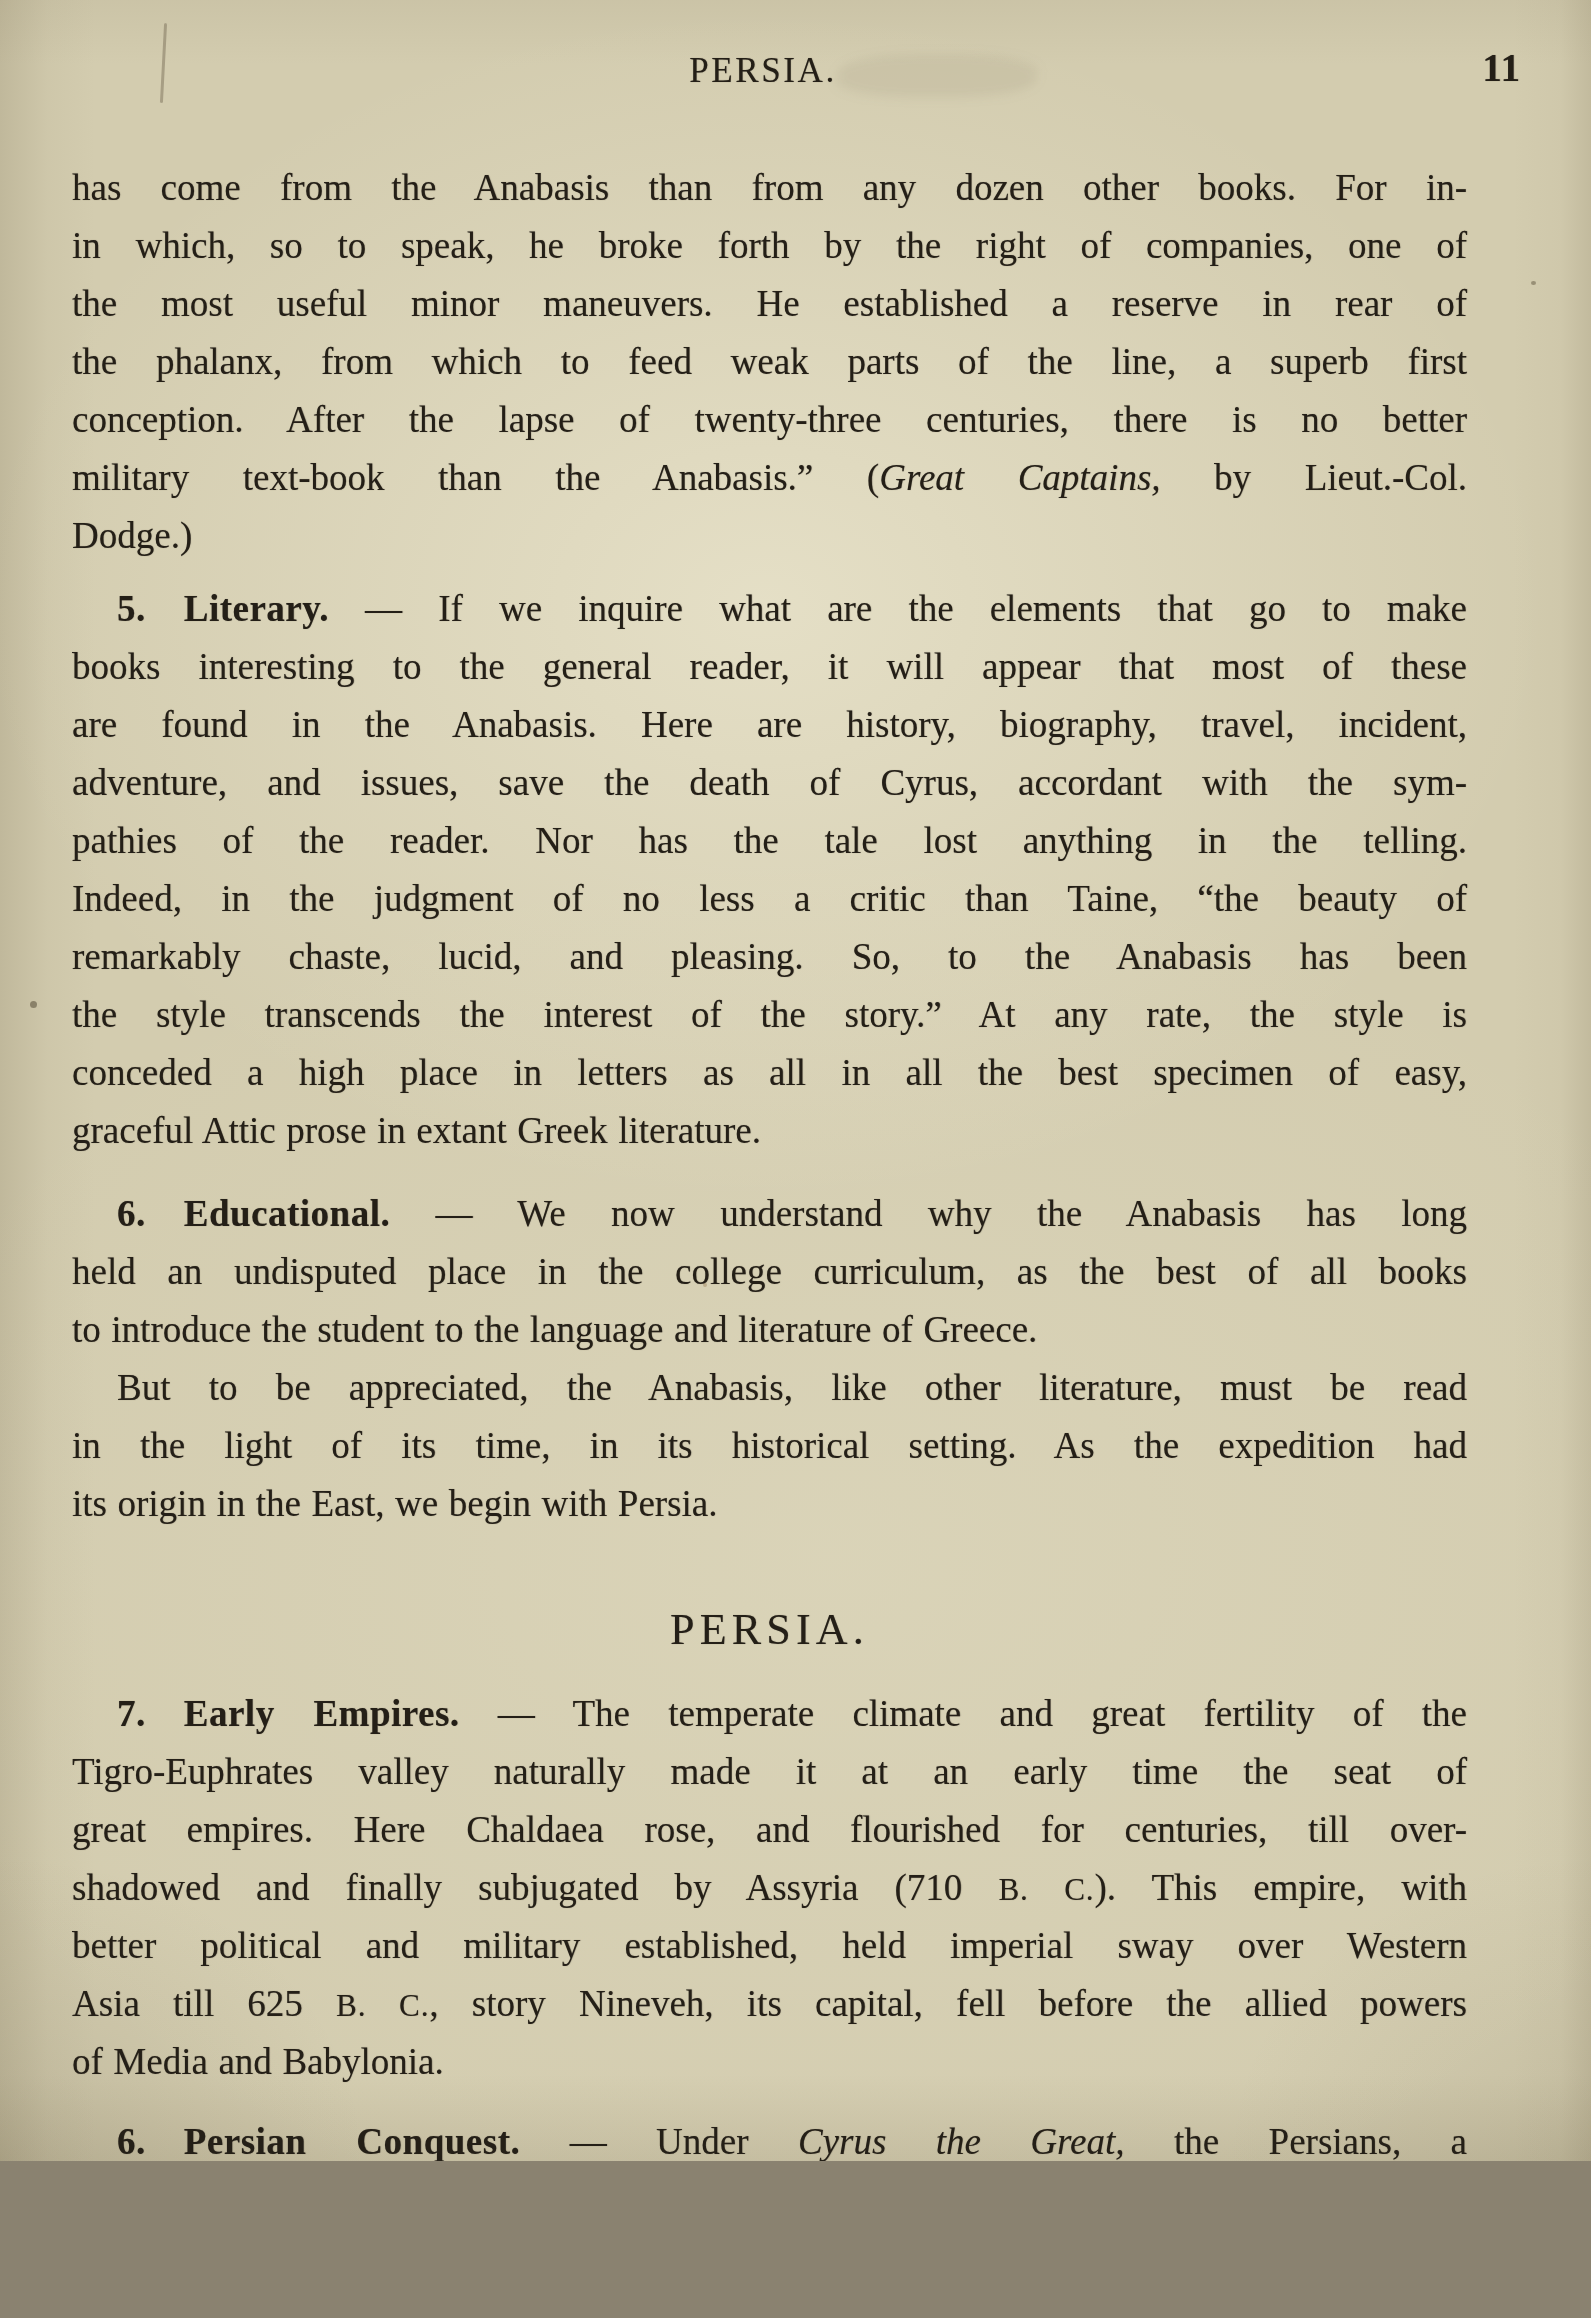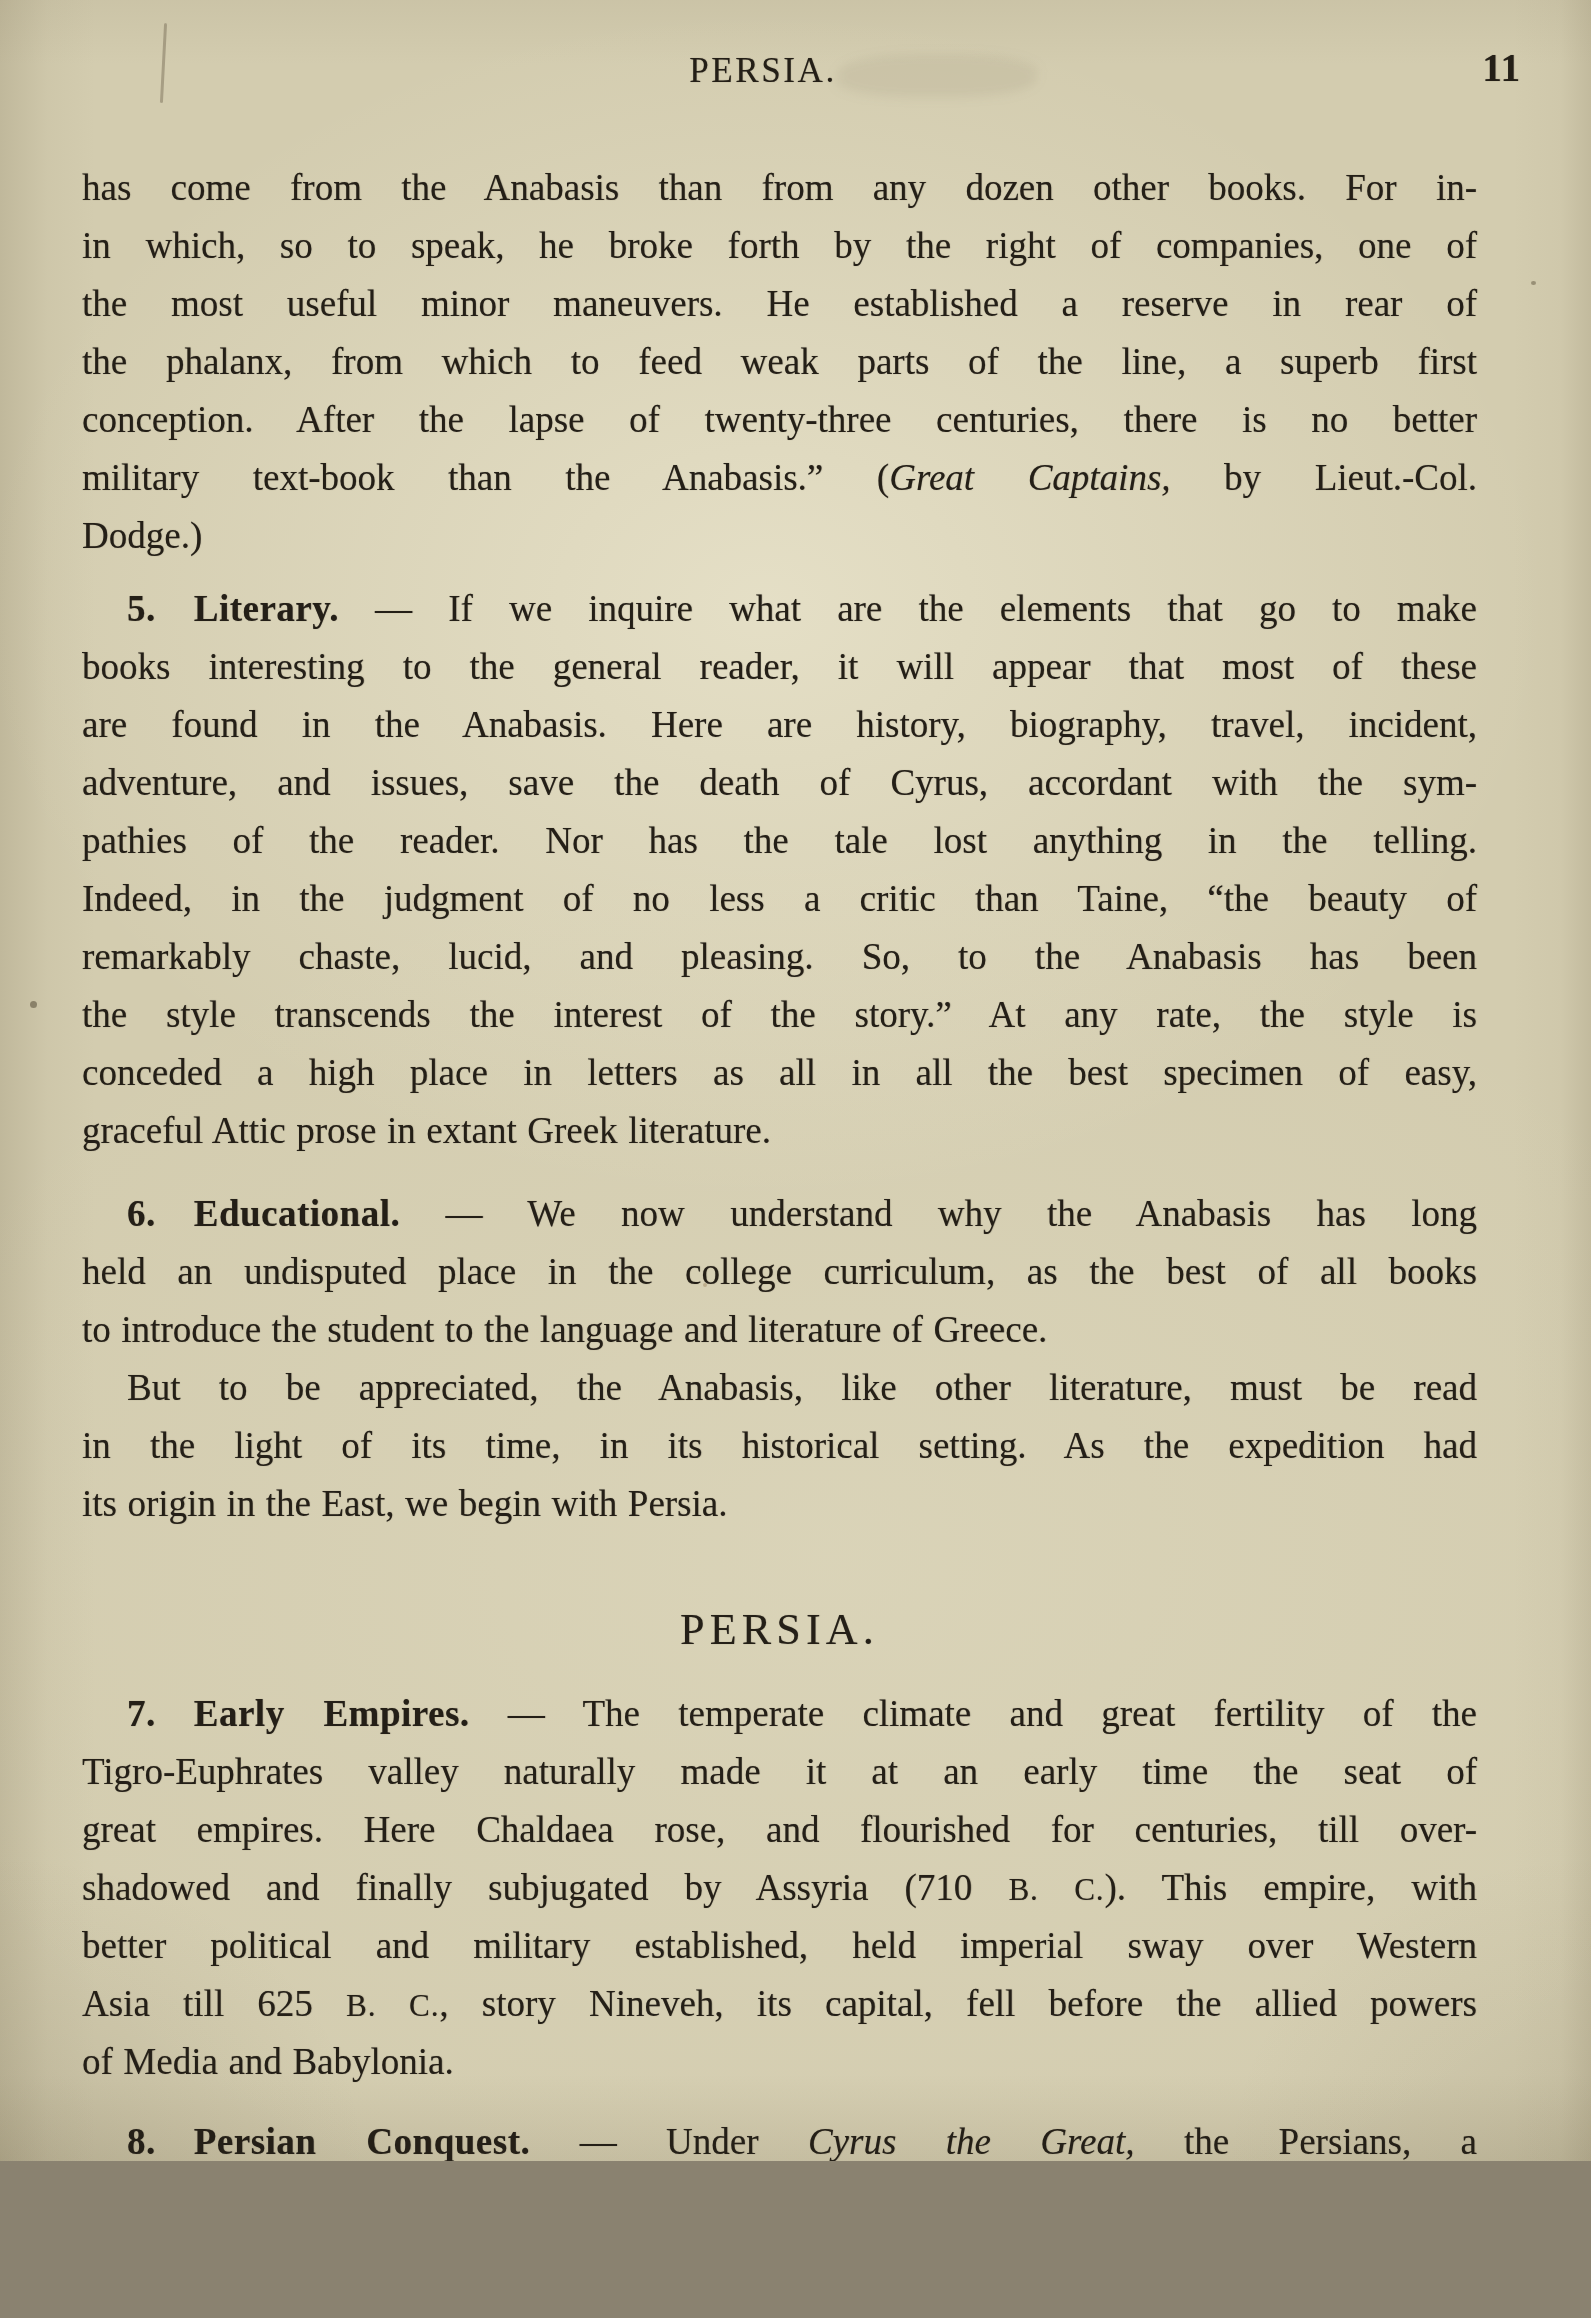--- a/index.html
+++ b/index.html
@@ -33,21 +33,21 @@
     font-size:39px; line-height:56px; font-weight:bold; letter-spacing:0.9px;
   }
   .ghost-offset{
     position:absolute; left:837px; top:54px; width:200px; height:44px;
     background:rgba(96,86,62,0.09); filter:blur(5.2px); border-radius:40%;
     transform:skewX(-8deg);
   }
 
   
   .text-block{
-    position:absolute; left:82px; top:159px; width:1395px;
+    position:absolute; left:72px; top:159px; width:1395px;
     font-size:37px;
   }
   .paragraph{ margin:0; }
   .line{
     height:58px; line-height:58px;
     text-align:justify; text-align-last:justify;
     word-spacing:1.3px;
   }
   .line.last{ text-align-last:left; }
   .line.ind{ padding-left:45px; }
@@ -131,21 +131,21 @@
       <div class="paragraph">
         <div class="line ind"><span class="s-b">7.  Early Empires.</span><span> — The temperate climate and great fertility of the</span></div>
         <div class="line"><span>Tigro-Euphrates valley naturally made it at an early time the seat of</span></div>
         <div class="line"><span>great empires.  Here Chaldaea rose, and flourished for centuries, till over-</span></div>
         <div class="line"><span>shadowed and finally subjugated by Assyria (710 </span><span class="s-sc">B. C.</span><span>).  This empire, with</span></div>
         <div class="line"><span>better political and military established, held imperial sway over Western</span></div>
         <div class="line"><span>Asia till 625 </span><span class="s-sc">B. C.</span><span>, story Nineveh, its capital, fell before the allied powers</span></div>
         <div class="line last"><span>of Media and Babylonia.</span></div>
       </div>
       <div class="paragraph" style="margin-top: 22px;">
-        <div class="line ind"><span class="s-b">8.  Persian Conquest.</span><span> — Under </span><span class="s-i">Cyrus the Great,</span><span> the Persians, a</span></div>
+        <div class="line ind"><span class="s-b">6.  Persian Conquest.</span><span> — Under </span><span class="s-i">Cyrus the Great,</span><span> the Persians, a</span></div>
         <div class="line"><span>brave and hardy race, went forth from the highlands east and north of</span></div>
       </div>
     </div>
 
   <div class="scratch-top"></div>
   <div class="scratch-bottom"></div>
   <div class="margin-dot"></div>
   <div class="speck-right"></div>
   <div class="speck-mid"></div>
 

